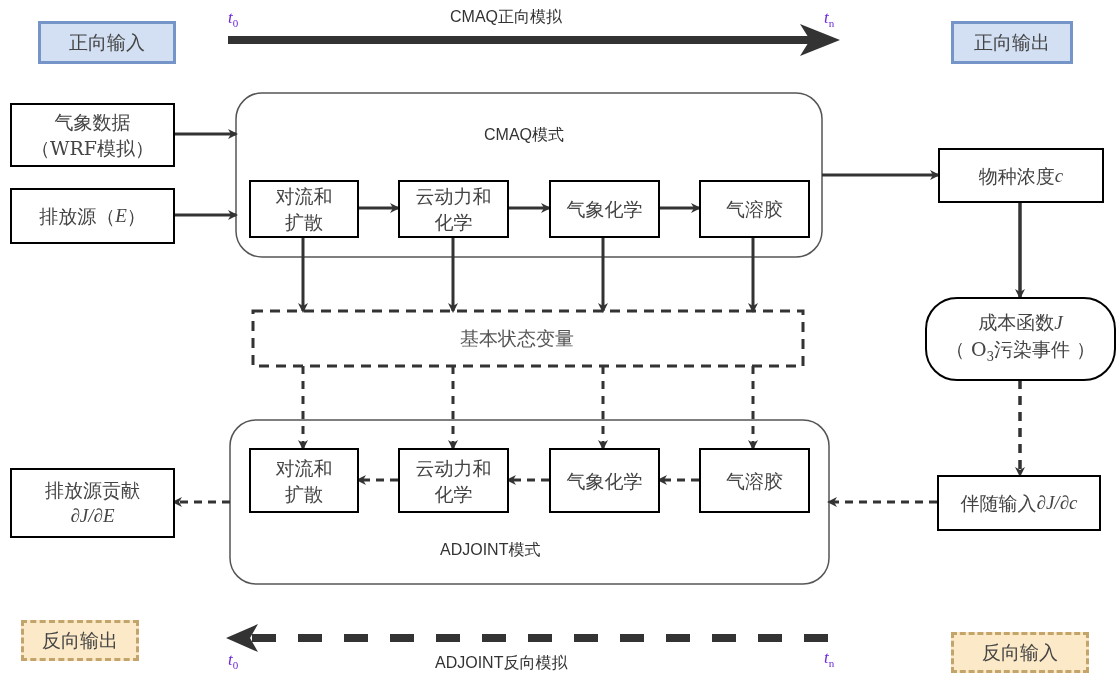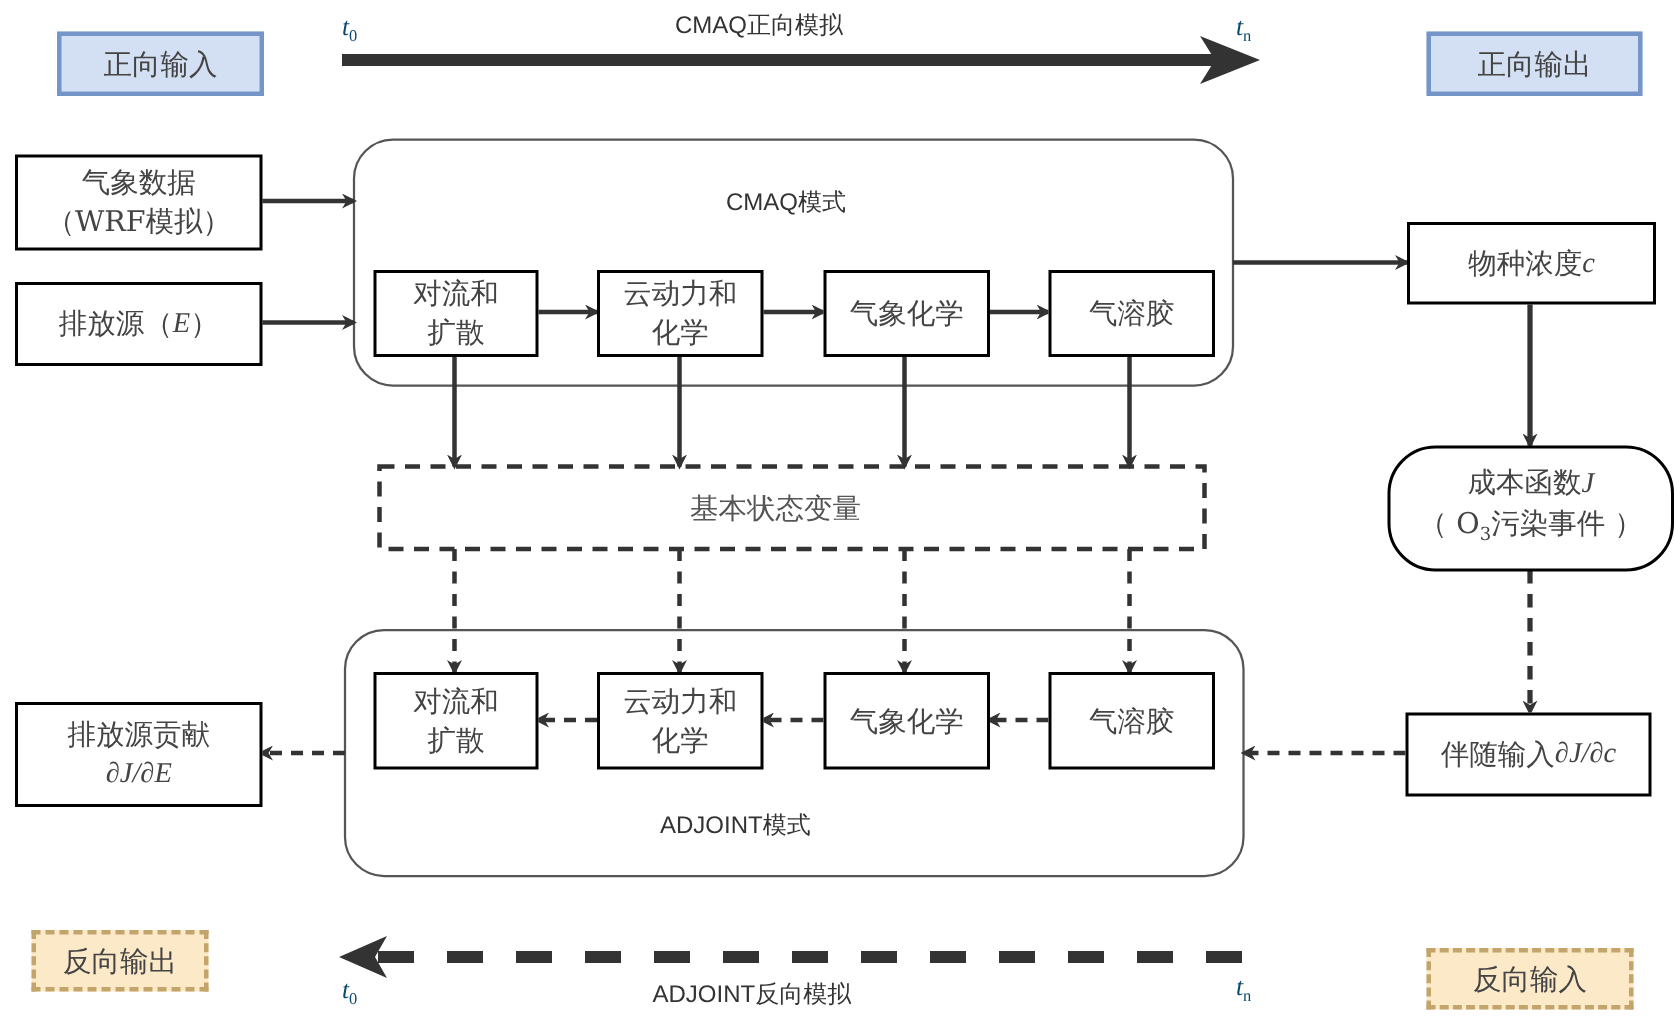--- a/index.html
+++ b/index.html
@@ -9,21 +9,21 @@
   .box { position: absolute; box-sizing: border-box; border: 2px solid #000000; background: #fff;
          display: flex; flex-direction: column; align-items: center; justify-content: center;
          text-align: center; font-size: 19px; line-height: 26px; color: #444; }
   .legend-blue { position: absolute; box-sizing: border-box; background: #d3e0f3; border: 3px solid #7595c8;
          display: flex; align-items: center; justify-content: center; font-size: 19px; color: #444; }
   .legend-tan { position: absolute; box-sizing: border-box; background: #fbe9c8; border: 3px dashed #c3a56c;
          display: flex; align-items: center; justify-content: center; font-size: 19px; color: #444; }
   .sans { font-family: "Liberation Sans", "DejaVu Sans", sans-serif; }
   .label { position: absolute; white-space: nowrap; }
   .title-lbl { font-size: 16px; color: #333; }
-  .t-lbl { font-family: "Liberation Serif", serif; font-style: italic; font-size: 17px; color: #0c4a6e; }
+  .t-lbl { font-family: "Liberation Serif", serif; font-style: italic; font-size: 17px; color: #6d28d9; }
   .t-lbl sub { font-style: normal; font-size: 11px; }
   i.var { font-family: "Liberation Serif", serif; font-style: italic; }
 </style>
 </head>
 <body>
 
 <svg class="canvas" width="1116" height="681">
   <defs>
     <marker id="ah" markerWidth="10" markerHeight="10" refX="8" refY="5" orient="auto" markerUnits="userSpaceOnUse">
       <path d="M0,0 L10,5 L0,10 L3,5 Z" fill="#333"></path>
@@ -73,21 +73,21 @@
   <line x1="1020" y1="380" x2="1020" y2="475" stroke="#333" stroke-width="3.5" stroke-dasharray="9,7" marker-end="url(#ah)"></line>
 
   <line x1="937" y1="502" x2="829" y2="502" stroke="#333" stroke-width="3" stroke-dasharray="8,6" marker-end="url(#ah)"></line>
 
   <line x1="230" y1="502" x2="174" y2="502" stroke="#333" stroke-width="3" stroke-dasharray="8,6" marker-end="url(#ah)"></line>
 </svg>
 
 <div class="legend-blue" style="left:23px;top:21px;width:138px;height:43px;margin-left:15px;">
   <span>正向输入</span>
 </div>
-<div class="legend-blue" style="left:951px;top:21px;width:144px;height:43px;">
+<div class="legend-blue" style="left:951px;top:21px;width:122px;height:43px;">
   <span>正向输出</span>
 </div>
 <div class="legend-tan" style="left:21px;top:620px;width:118px;height:41px;">
   <span>反向输出</span>
 </div>
 <div class="legend-tan" style="left:951px;top:632px;width:138px;height:41px;font-family:Liberation Serif, serif;">
   <span>反向输入</span>
 </div>
 
 <div class="label sans title-lbl" style="left:450px;top:7px;">CMAQ正向模拟</div>

